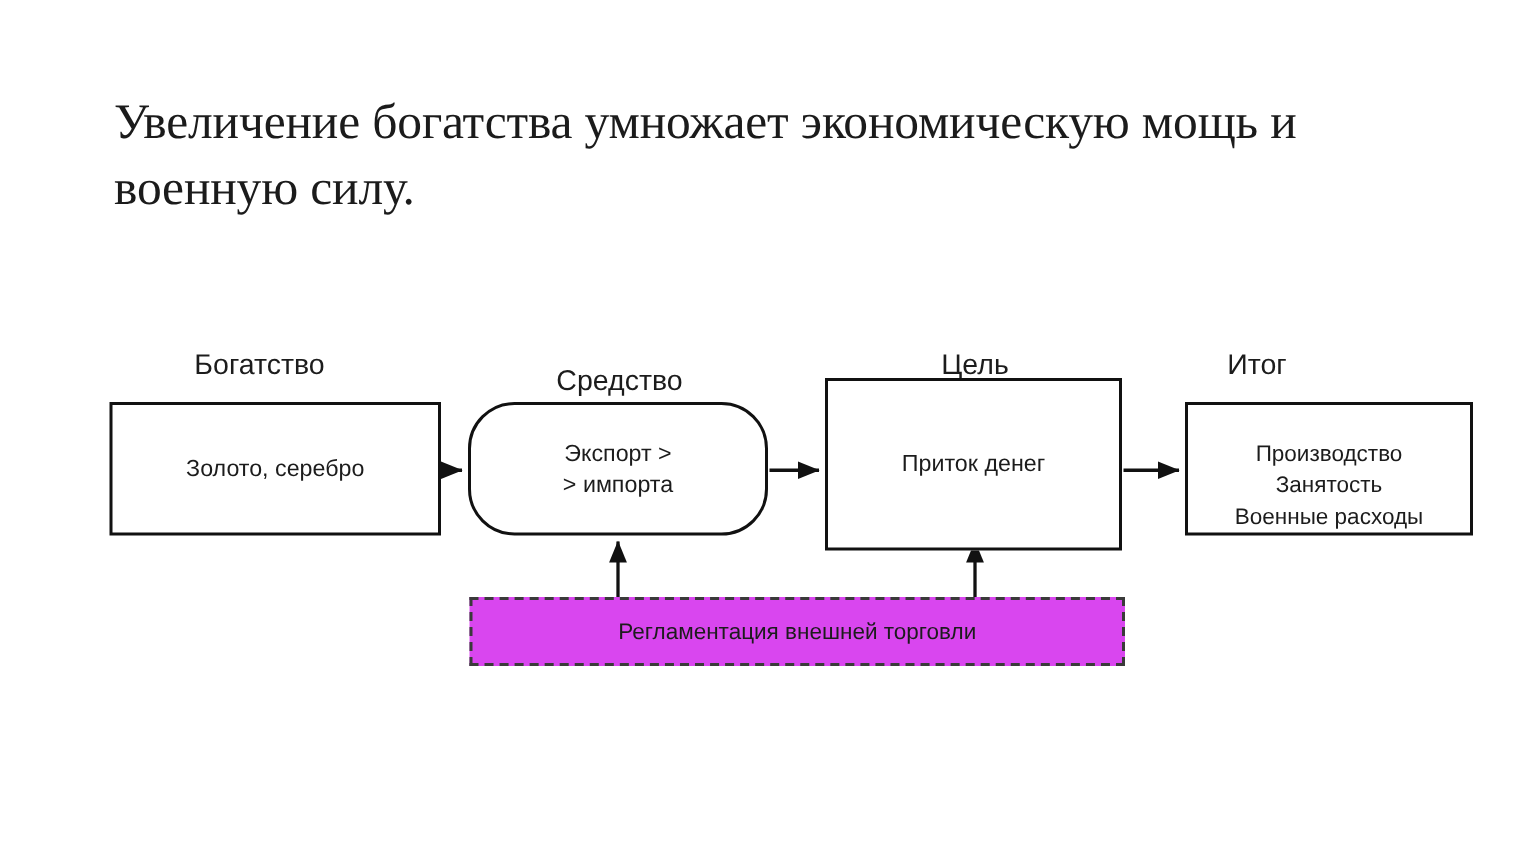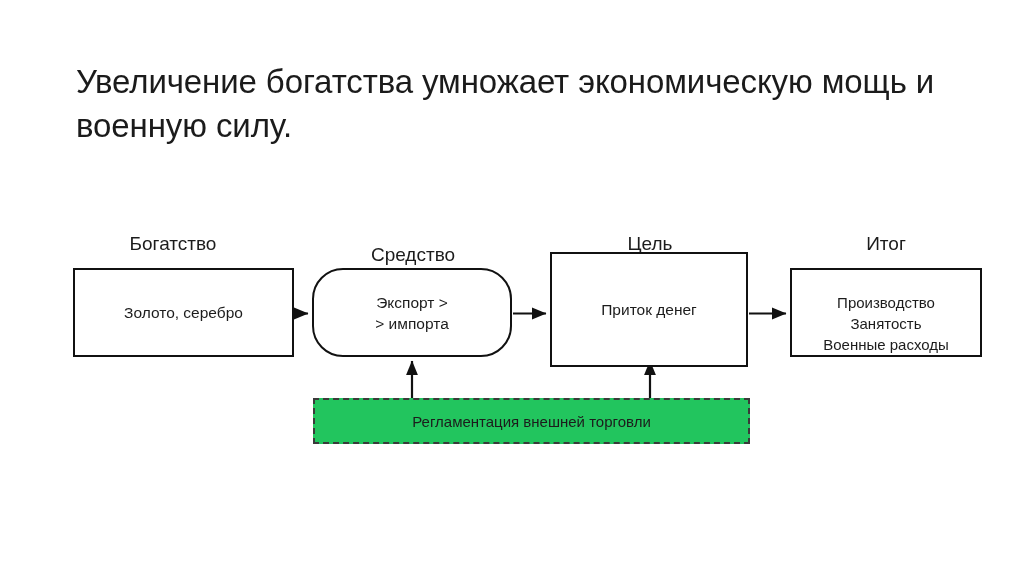--- a/index.html
+++ b/index.html
@@ -20,20 +20,21 @@
   .slide-title {
     position: absolute;
     left: 76px;
     top: 38px;
     width: 880px;
     font-size: 33px;
     line-height: 44px;
     font-weight: 400;
     color: #1b1b1b;
     letter-spacing: -0.1px;
+    font-family: Liberation Serif, serif;
   }
 
   
   .diagram {
     position: absolute;
     left: 0;
     top: 0;
     width: 1024px;
     height: 576px;
   }
@@ -70,42 +71,42 @@
   .node-result .node-text { font-size: 15px; line-height: 21px; }
 
   
   .node-dashed {
     position: absolute;
     box-sizing: border-box;
     left: 313px;
     top: 398px;
     width: 437px;
     height: 46px;
-    background: #22c55e;
+    background: #d946ef;
     border: 2px dashed #3a3a3a;
     display: flex;
     align-items: center;
     justify-content: center;
   }
   .node-dashed .node-text { font-size: 15px; }
 
   
   .caption {
     position: absolute;
     font-size: 19px;
     line-height: 18px;
     color: #1c1c1c;
     text-align: center;
     white-space: nowrap;
     transform: translateX(-50%);
   }
   .cap-wealth { left: 173px; top: 235px; }
   .cap-means  { left: 413px; top: 246px; }
   .cap-goal   { left: 650px; top: 235px; }
-  .cap-result { left: 886px; top: 235px; }
+  .cap-result { left: 838px; top: 235px; }
 </style>
 </head>
 <body>
 
 <h1 class="slide-title">Увеличение богатства умножает экономическую мощь и военную силу.</h1>
 
 <div class="diagram">
 
   <svg width="1024" height="576">
     <defs>

